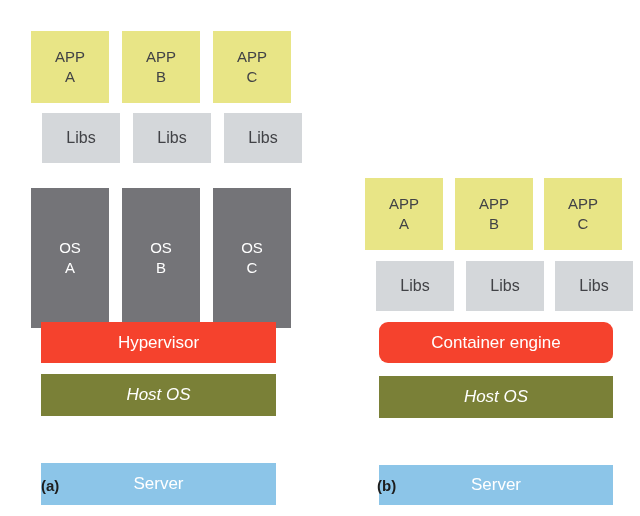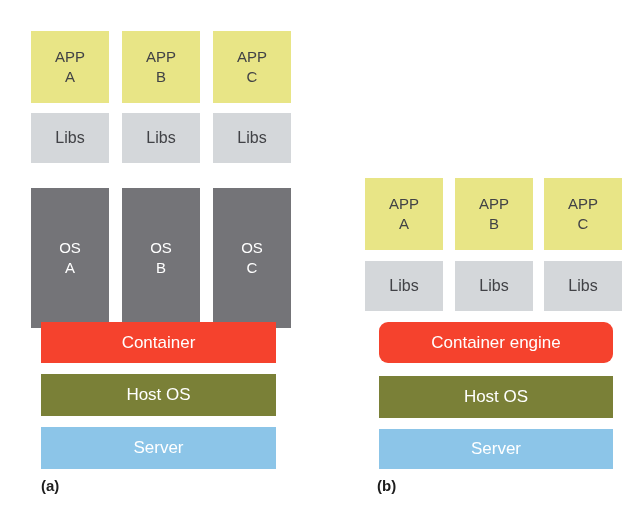--- a/index.html
+++ b/index.html
@@ -27,40 +27,41 @@
   .app-box {
     background: var(--app-fill, #e8e586);
     color: var(--box-text-dark, #414246);
     font-size: 15px;
     line-height: 20px;
   }
   .libs-box {
     background: var(--libs-fill, #d4d7da);
     color: var(--box-text-dark, #414246);
     font-size: 16px;
+    margin-left: 11px;
   }
   .os-box {
     background: var(--os-fill, #747478);
     color: var(--box-text-light, #ffffff);
     font-size: 15px;
     line-height: 20px;
     margin-top: 14px;
   }
   .layer {
     position: absolute;
     display: flex;
     align-items: center;
     justify-content: center;
     color: var(--box-text-light, #ffffff);
     font-size: 17px;
     box-sizing: border-box;
   }
   .layer-engine { background: var(--engine-fill, #f5422d); }
-  .layer-hostos { background: var(--host-os-fill, #7a8037); }
-  .layer-server { background: var(--server-fill, #8cc5e8); }
+  .layer-hostos { background: var(--host-os-fill, #7a8037); font-style: italic; }
+  .layer-server { background: var(--server-fill, #8cc5e8); margin-top: 36px; }
   .caption {
     position: absolute;
     font-size: 15px;
     font-weight: bold;
     color: var(--caption-text, #1d1d1d);
   }
 </style>
 </head>
 <body>
 
@@ -79,21 +80,21 @@
     <div class="box libs-box" style="left:122px; top:113px; width:78px; height:50px;">Libs</div>
     <div class="box libs-box" style="left:213px; top:113px; width:78px; height:50px;">Libs</div>
 
     <div class="box os-box pre" style="left:31px;  top:174px; width:78px; height:140px;">OS
 A</div>
     <div class="box os-box pre" style="left:122px; top:174px; width:78px; height:140px;">OS
 B</div>
     <div class="box os-box pre" style="left:213px; top:174px; width:78px; height:140px;">OS
 C</div>
 
-    <div class="layer layer-engine" style="left:41px; top:322px; width:235px; height:41px;">Container</div>
+    <div class="layer layer-engine" style="left:41px; top:322px; width:235px; height:41px;">Hypervisor</div>
     <div class="layer layer-hostos" style="left:41px; top:374px; width:235px; height:42px;">Host OS</div>
     <div class="layer layer-server" style="left:41px; top:427px; width:235px; height:42px;">Server</div>
 
     <div class="caption" style="left:41px; top:477px;">(a)</div>
   </section>
 
   <section>
 
     <div class="box app-box pre" style="left:365px; top:178px; width:78px; height:72px;">APP
 A</div>

